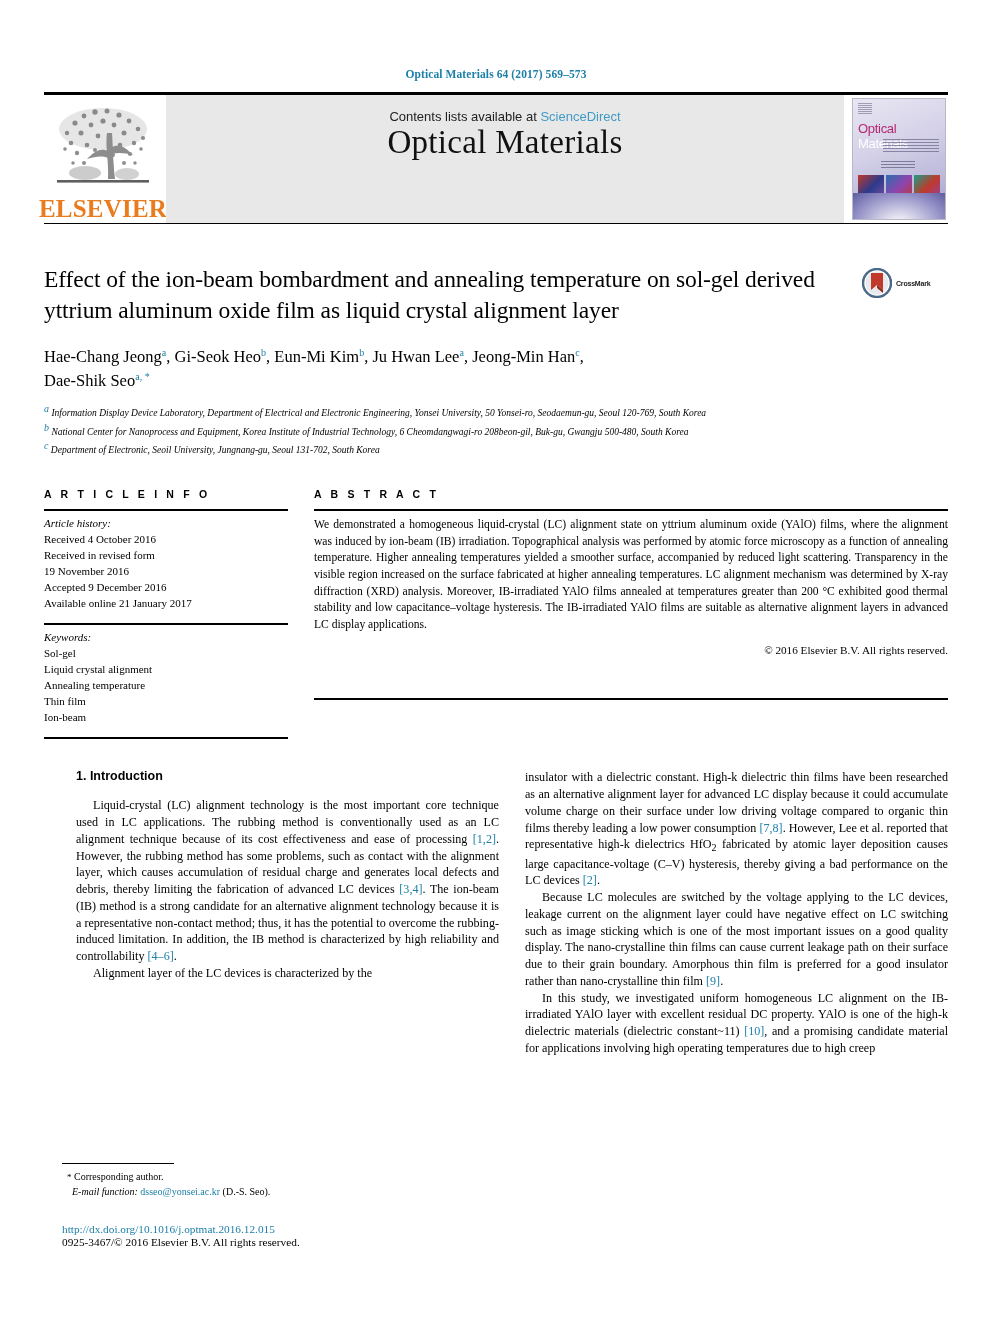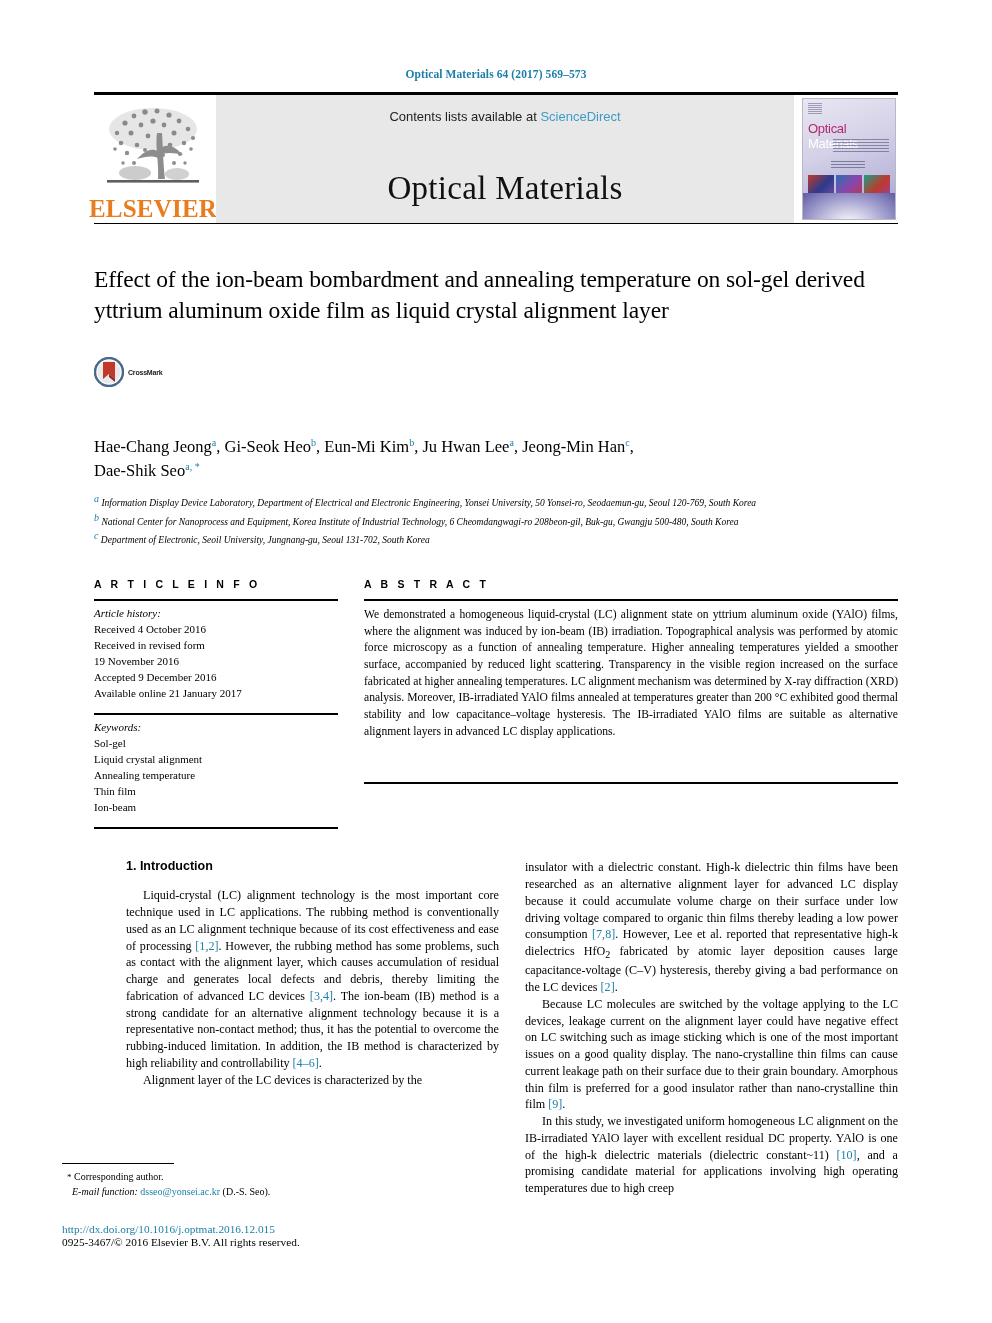--- a/index.html
+++ b/index.html
@@ -13,21 +13,21 @@
     font-family: "Liberation Serif", "DejaVu Serif", serif;
     color: #000000;
     position: relative;
     overflow: hidden;
   }
   .page {
     position: relative;
     width: 992px;
     height: 1323px;
     box-sizing: border-box;
-    padding: 0 94px;
+    padding: 0 44px;
   }
 
   
   .running-head {
     text-align: center;
     color: #1b7fa8;
     font-size: 11.5px;
     font-weight: bold;
     padding-top: 68px;
     letter-spacing: .1px;
@@ -59,21 +59,20 @@
     letter-spacing: .2px;
     line-height: 1;
     margin-top: 1px;
     font-weight: bold;
   }
   .journal-band {
     flex: 1 1 auto;
     background: #e8e8e8;
     display: flex;
     flex-direction: column;
-    justify-content: space-between;
     align-items: center;
     padding: 14px 0 16px 0;
     margin-left: 4px;
     margin-right: 6px;
   }
   .contents-line {
     font-family: "Liberation Sans", sans-serif;
     font-size: 13px;
     color: #222;
   }
@@ -136,21 +135,20 @@
     background: radial-gradient(ellipse at 50% 120%, #ffffff 0%, #c9c6e2 35%, #8f8cc4 70%, #5f5ca0 100%);
   }
 
   .masthead-rule { border-bottom: 1px solid #000; }
 
   
   .title-area {
     margin-top: 40px;
     display: flex;
     align-items: flex-start;
-    flex-direction: column;
   }
   .title-text { flex: 1 1 auto; padding-right: 16px; }
   h1.article-title {
     font-family: "Liberation Serif", serif;
     font-size: 23.5px;
     font-weight: normal;
     line-height: 1.30;
     margin: 0;
     letter-spacing: -.1px;
   }
@@ -406,20 +404,21 @@
         <div>Thin film</div>
         <div>Ion-beam</div>
       </div>
       <div class="bottom-rule"></div>
     </div>
 
     <div class="col-abs">
       <div class="sec-head">A B S T R A C T</div>
       <div class="rule-thick"></div>
       <div class="abstract-body">We demonstrated a homogeneous liquid-crystal (LC) alignment state on yttrium aluminum oxide (YAlO) films, where the alignment was induced by ion-beam (IB) irradiation. Topographical analysis was performed by atomic force microscopy as a function of annealing temperature. Higher annealing temperatures yielded a smoother surface, accompanied by reduced light scattering. Transparency in the visible region increased on the surface fabricated at higher annealing temperatures. LC alignment mechanism was determined by X-ray diffraction (XRD) analysis. Moreover, IB-irradiated YAlO films annealed at temperatures greater than 200 °C exhibited good thermal stability and low capacitance–voltage hysteresis. The IB-irradiated YAlO films are suitable as alternative alignment layers in advanced LC display applications.</div>
+      <div class="copyright">© 2016 Elsevier B.V. All rights reserved.</div>
       <div class="abs-bottom-rule"></div>
     </div>
   </div>
 
   <div class="body-cols">
     <div class="bcol">
       <h2 class="section-title">1.  Introduction</h2>
       <p class="bodytext">
         <span>Liquid-crystal (LC) alignment technology is the most important core technique used in LC applications. The rubbing method is conventionally used as an LC alignment technique because of its cost effectiveness and ease of processing <span class="ref">[1,2]</span>. However, the rubbing method has some problems, such as contact with the alignment layer, which causes accumulation of residual charge and generates local defects and debris, thereby limiting the fabrication of advanced LC devices <span class="ref">[3,4]</span>. The ion-beam (IB) method is a strong candidate for an alternative alignment technology because it is a representative non-contact method; thus, it has the potential to overcome the rubbing-induced limitation. In addition, the IB method is characterized by high reliability and controllability <span class="ref">[4–6]</span>.</span>
       </p>

